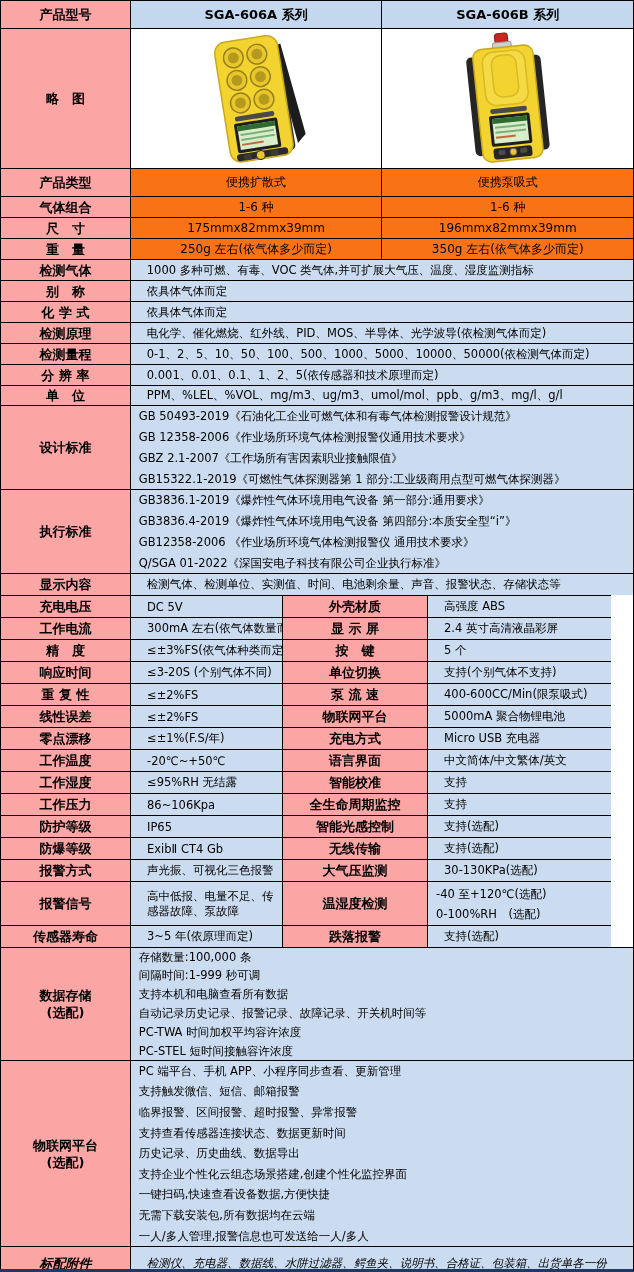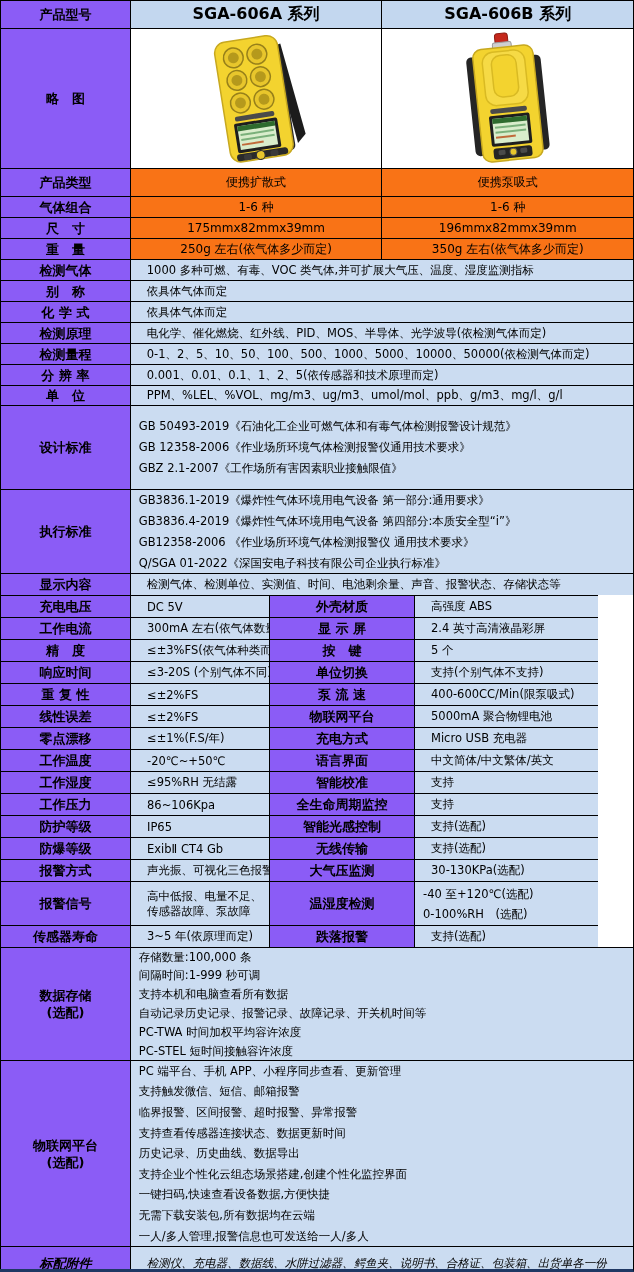--- a/index.html
+++ b/index.html
@@ -19,33 +19,33 @@
     border-top:1px solid #000;
     border-left:1px solid #000;
     display:flex;align-items:center;
     overflow:hidden;
   }
   
   .w0{width:130px;}        
   .wa{width:252px;}        
   .wb{width:252px;}        
   .ws{width:504px;}        
-  .q1{width:139px;}        
+  .q1{width:152px;}        
   .q2{width:145px;}        
   .q3{width:184px;}        
   
   .h28{height:28px;} .h140{height:140px;} .h21{height:21px;} .h20{height:20px;}
   .h84{height:84px;} .h22{height:22px;} .h44{height:44px;} .h113{height:113px;}
   .h186{height:186px;} .h26{height:34px;font-style:italic;}
   
   .lbl{
-    background:#8b5cf6;font-weight:bold;font-size:13px;
+    background:#fca5a5;font-weight:bold;font-size:13px;
     justify-content:center;text-align:center;flex-direction:column;line-height:17px;
   }
-  .hdr{background:#c3d7ef;font-weight:bold;font-size:16px;justify-content:center;}
+  .hdr{background:#c3d7ef;font-weight:bold;font-size:13px;justify-content:center;}
   .val{background:#cbdcf1;font-size:11.5px;padding:0 4px 0 16px;white-space:nowrap;}
   .valc{background:#f97316;font-size:12px;justify-content:center;}
   .valwrap{white-space:normal;line-height:15px;}
   .img{background:#ffffff;justify-content:center;}
   .multi{
     background:#cbdcf1;font-size:11.5px;padding:0 4px 0 8px;
     flex-direction:column;align-items:flex-start;justify-content:center;
   }
   .multi div{white-space:nowrap;}
   .lh21 div{line-height:21px;}
@@ -180,20 +180,21 @@
     <div class="c w0 lbl">单　位</div>
     <div class="c ws val">PPM、%LEL、%VOL、mg/m3、ug/m3、umol/mol、ppb、g/m3、mg/l、g/l</div>
   </div>
 
   <div class="row h84">
     <div class="c w0 lbl">设计标准</div>
     <div class="c ws multi lh21">
       <div>GB 50493-2019《石油化工企业可燃气体和有毒气体检测报警设计规范》</div>
       <div>GB 12358-2006《作业场所环境气体检测报警仪通用技术要求》</div>
       <div>GBZ 2.1-2007《工作场所有害因素职业接触限值》</div>
+      <div>GB15322.1-2019《可燃性气体探测器第 1 部分:工业级商用点型可燃气体探测器》</div>
     </div>
   </div>
 
   <div class="row h84">
     <div class="c w0 lbl">执行标准</div>
     <div class="c ws multi lh21">
       <div>GB3836.1-2019《爆炸性气体环境用电气设备 第一部分:通用要求》</div>
       <div>GB3836.4-2019《爆炸性气体环境用电气设备 第四部分:本质安全型“i”》</div>
       <div>GB12358-2006 《作业场所环境气体检测报警仪 通用技术要求》</div>
       <div>Q/SGA 01-2022《深国安电子科技有限公司企业执行标准》</div>

